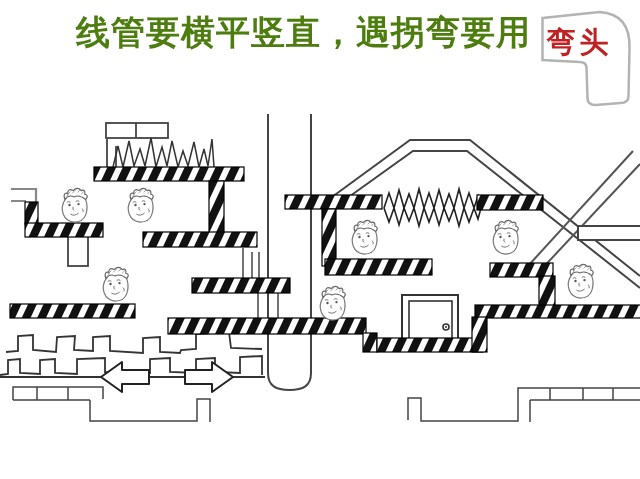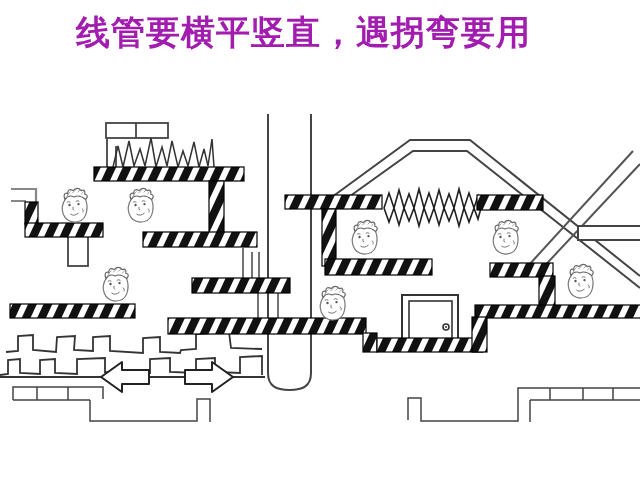--- a/index.html
+++ b/index.html
@@ -1,32 +1,38 @@
 <!DOCTYPE html>
 <html><head>
 <meta charset="utf-8">
 <style>
   html,body{margin:0;padding:0;background:#fff;}
   .stage{position:relative;width:640px;height:479px;background:#fff;overflow:hidden;
          font-family:"DejaVu Sans","Liberation Sans",sans-serif;}
   .title{position:absolute;left:76px;top:10px;font-size:34px;font-weight:bold;
-         color:#a21caf;letter-spacing:1px;white-space:nowrap;}
+         color:#4d7c0f;letter-spacing:1px;white-space:nowrap;}
   .badge{position:absolute;left:533px;top:6px;width:103px;height:104px;}
   .badge svg{width:100%;height:100%;}
   .badge-text{font-size:29px;font-weight:bold;letter-spacing:4px;
               font-family:"DejaVu Sans","Liberation Sans",sans-serif;}
   .scene{position:absolute;left:0;top:0;width:640px;height:479px;}
 </style>
 </head>
 <body>
 
 <div class="stage">
 
   <div class="title">线管要横平竖直，遇拐弯要用</div>
 
+  <div class="badge">
+    <svg viewBox="0 0 100 104">
+      <path d="M8,12 L65,6 Q96,8 95,42 L94,90 Q94,97 86,97 L61,99 Q53,99 53,92 L52,62 Q52,56 45,56 L8,54 Z" fill="#ffffff" stroke="#b3b3b3" stroke-width="2.5"></path>
+      <text x="45" y="46" text-anchor="middle" class="badge-text" fill="#bf2222">弯头</text>
+    </svg>
+  </div>
 
   <svg class="scene" viewBox="0 0 640 479">
     <defs>
       <pattern id="st" width="14" height="14" patternUnits="userSpaceOnUse" patternTransform="rotate(25)">
         <rect width="14" height="14" fill="#111"></rect>
         <rect x="8" width="6" height="14" fill="#fff"></rect>
       </pattern>
       <symbol id="face" viewBox="0 0 40 42">
         <path d="M10,15 Q5,23 8,31 Q11,39 20,40 Q30,40 33,32 Q36,24 33,15" fill="#fff" stroke="#777" stroke-width="1.3"></path>
         <path d="M10,15 Q7,7 13,8 Q13,2 19,5 Q24,0 28,5 Q33,3 32,9 Q37,10 33,15 Q26,9 20,12 Q14,9 10,15 Z" fill="#fff" stroke="#666" stroke-width="1.3"></path>

